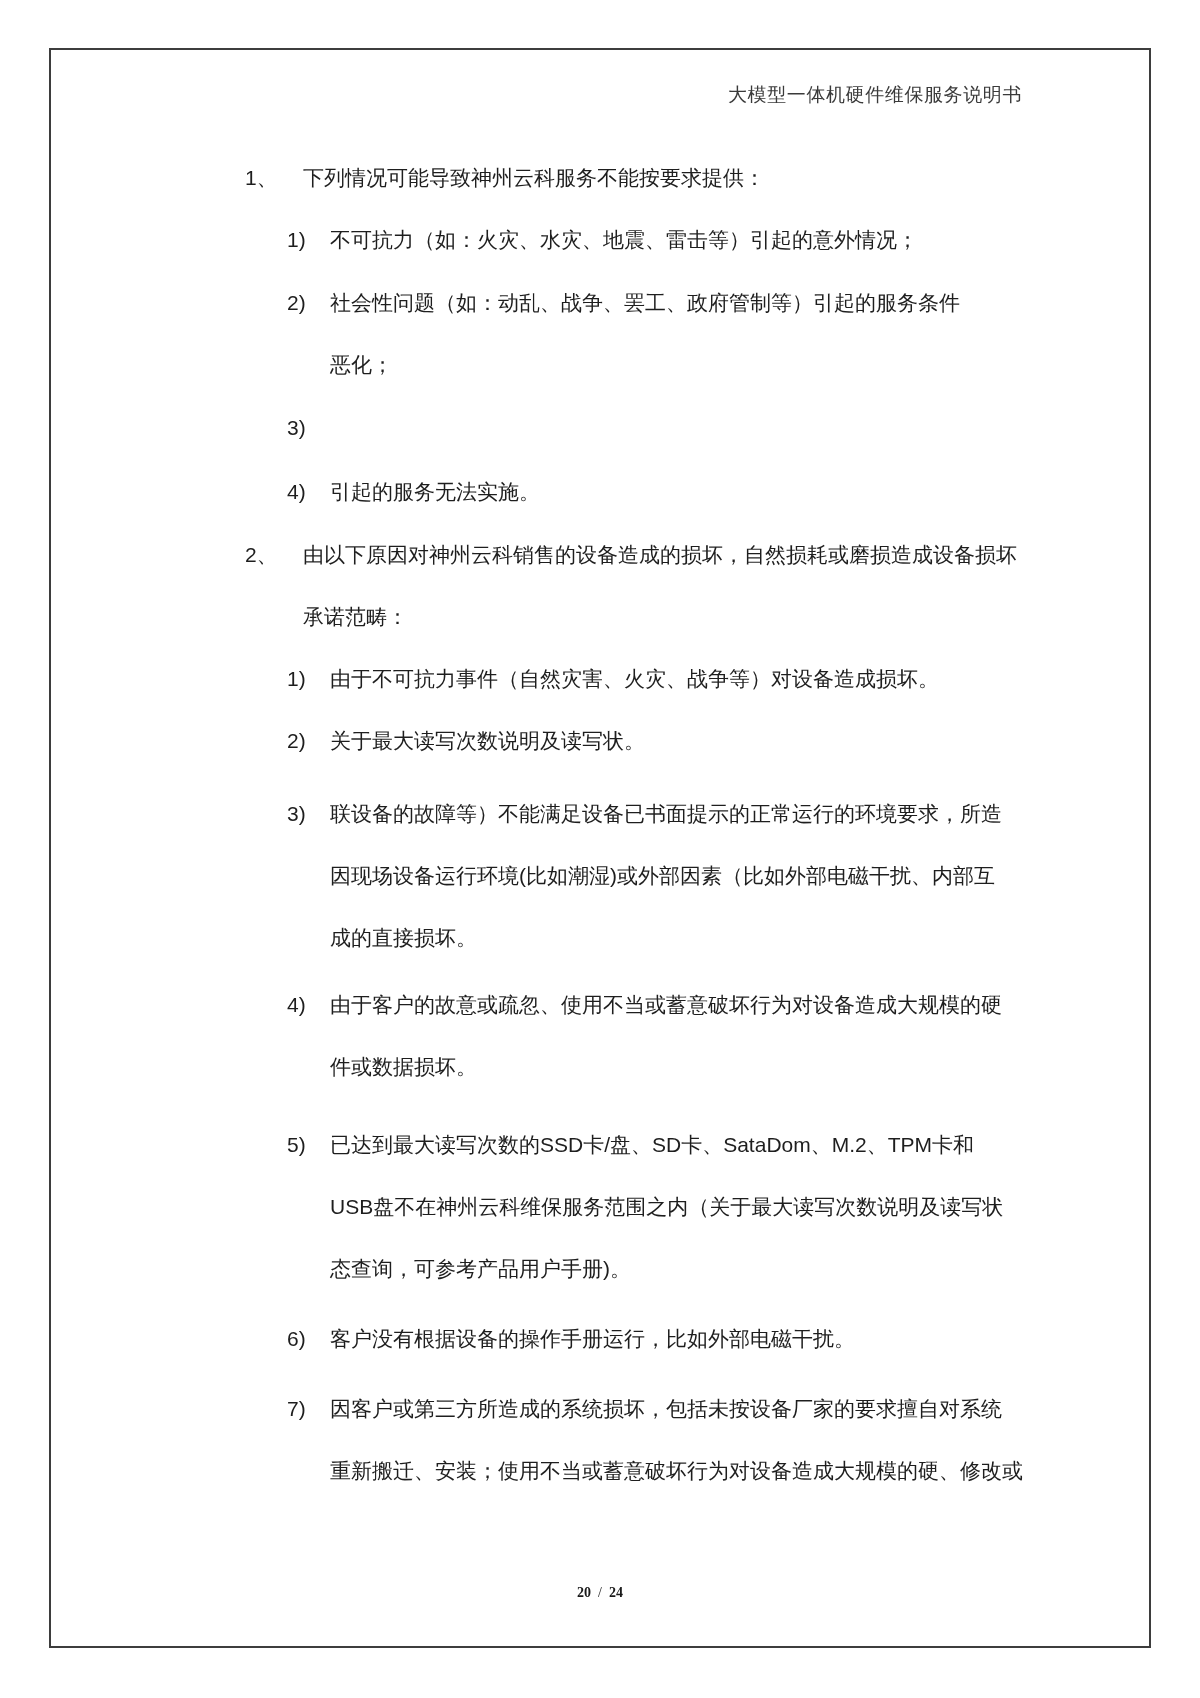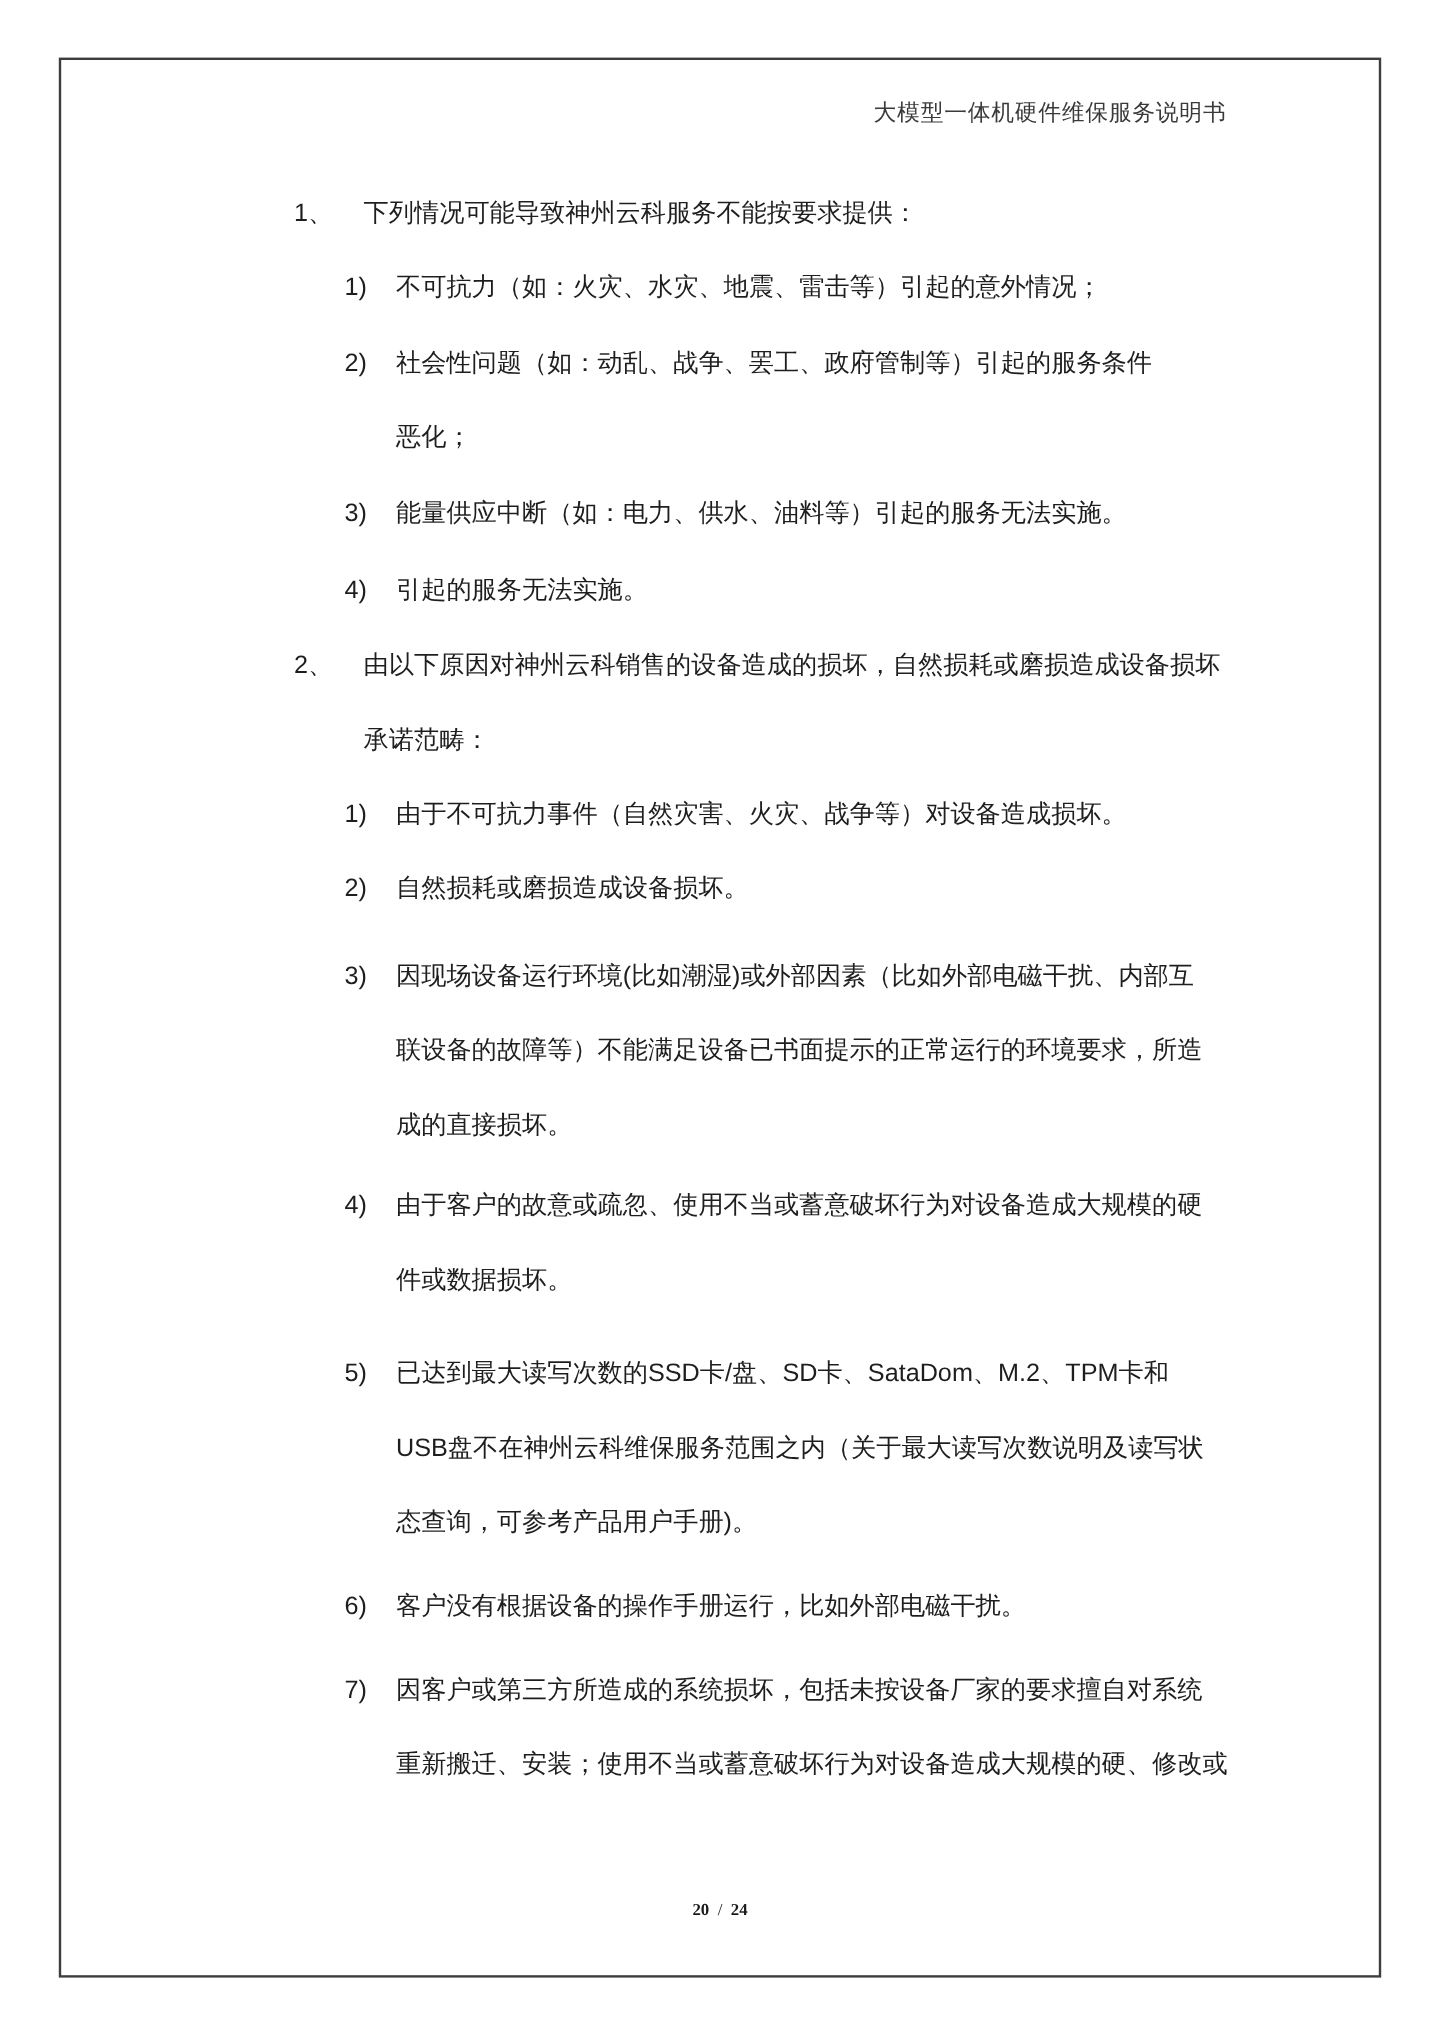--- a/index.html
+++ b/index.html
@@ -71,23 +71,20 @@
       </div>
       <div class="item l2" style="margin-top: 1px;">
         <div class="marker">2)</div>
         <div class="text">
           <div class="line">社会性问题（如：动乱、战争、罢工、政府管制等）引起的服务条件</div>
           <div class="line">恶化；</div>
         </div>
       </div>
       <div class="item l2" style="margin-top: 1px;">
         <div class="marker">3)</div>
-        <div class="text">
-          <div class="line">能量供应中断（如：电力、供水、油料等）引起的服务无法实施。</div>
-        </div>
       </div>
       <div class="item l2" style="margin-top: 2px;">
         <div class="marker">4)</div>
         <div class="text">
           <div class="line">引起的服务无法实施。</div>
         </div>
       </div>
       <div class="item l1" style="margin-top: 1px;">
         <div class="marker">2、</div>
         <div class="text">
@@ -97,28 +94,28 @@
       </div>
       <div class="item l2" style="margin-top: 0px;">
         <div class="marker">1)</div>
         <div class="text">
           <div class="line">由于不可抗力事件（自然灾害、火灾、战争等）对设备造成损坏。</div>
         </div>
       </div>
       <div class="item l2" style="margin-top: 0px;">
         <div class="marker">2)</div>
         <div class="text">
-          <div class="line">自然损耗或磨损造成设备损坏。</div>
+          <div class="line">关于最大读写次数说明及读写状。</div>
         </div>
       </div>
       <div class="item l2" style="margin-top: 11px;">
         <div class="marker">3)</div>
         <div class="text">
+          <div class="line">联设备的故障等）不能满足设备已书面提示的正常运行的环境要求，所造</div>
           <div class="line">因现场设备运行环境(比如潮湿)或外部因素（比如外部电磁干扰、内部互</div>
-          <div class="line">联设备的故障等）不能满足设备已书面提示的正常运行的环境要求，所造</div>
           <div class="line">成的直接损坏。</div>
         </div>
       </div>
       <div class="item l2" style="margin-top: 5px;">
         <div class="marker">4)</div>
         <div class="text">
           <div class="line">由于客户的故意或疏忽、使用不当或蓄意破坏行为对设备造成大规模的硬</div>
           <div class="line">件或数据损坏。</div>
         </div>
       </div>

